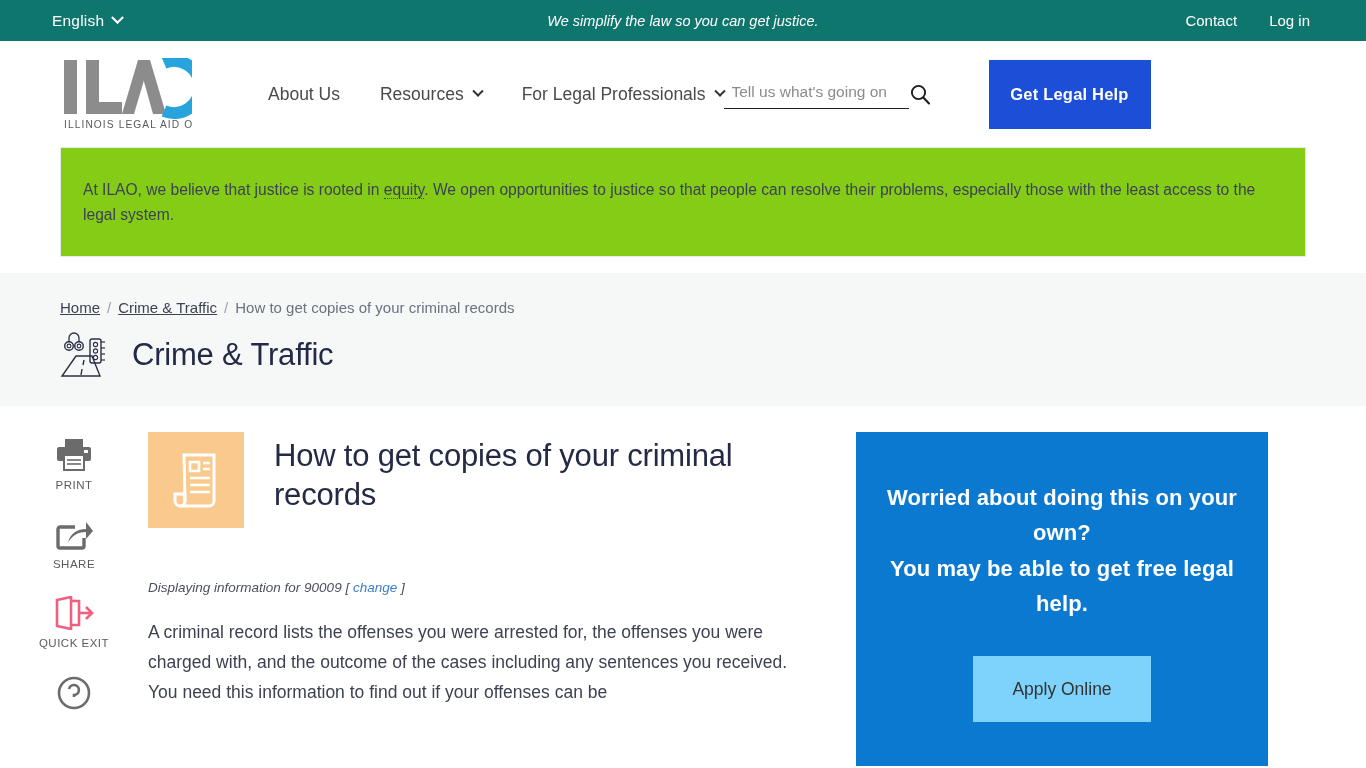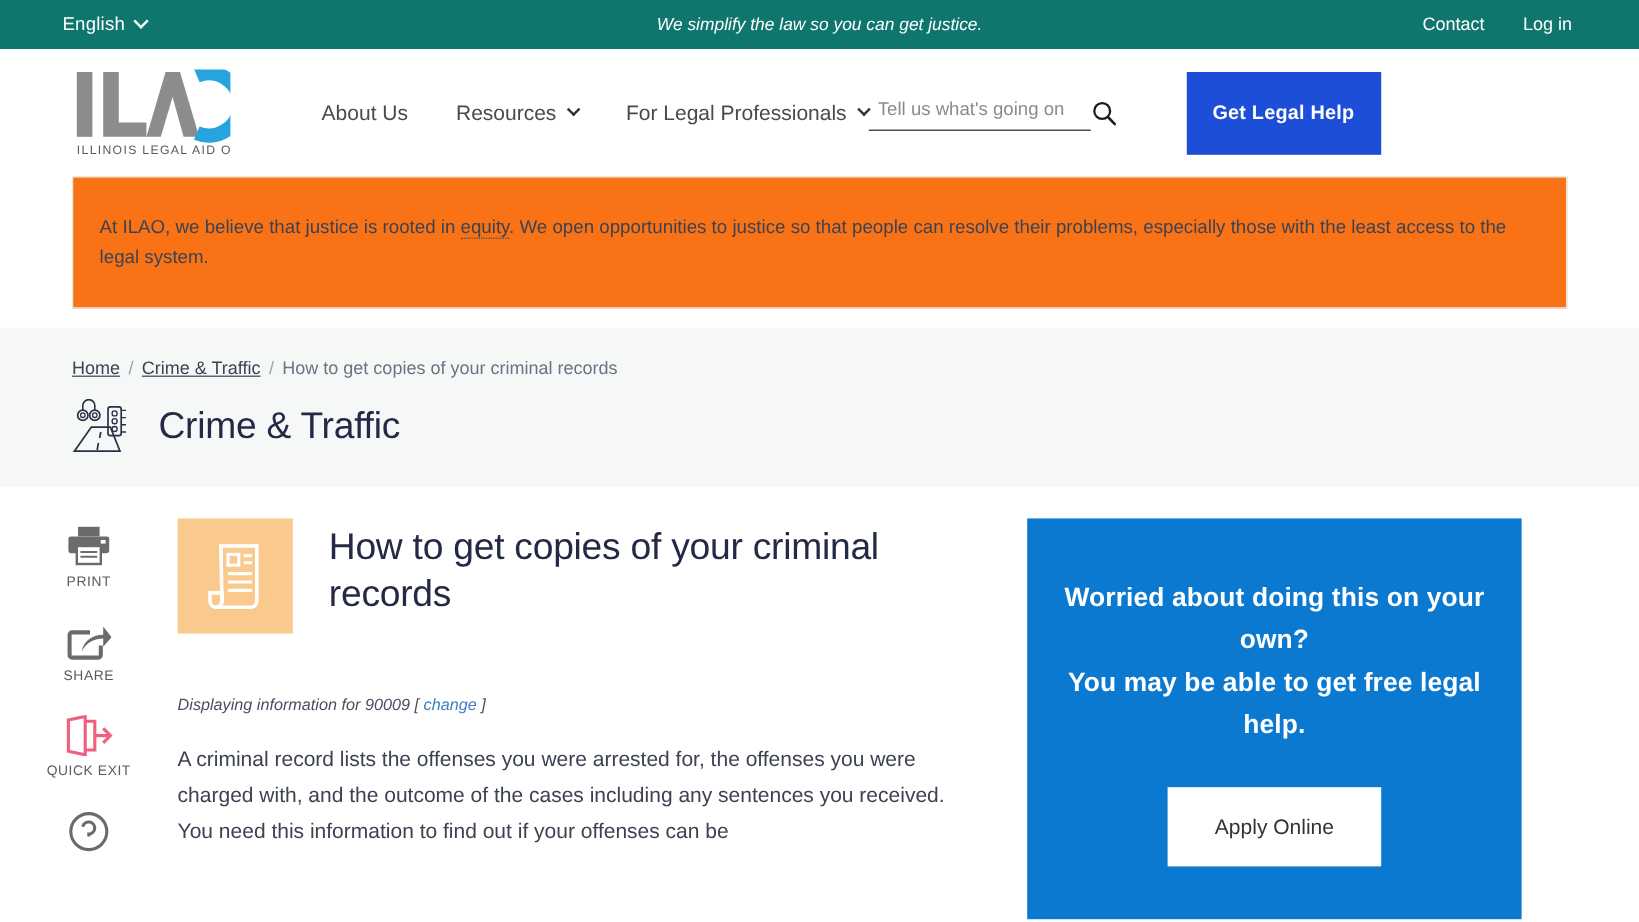--- a/index.html
+++ b/index.html
@@ -123,21 +123,21 @@
     letter-spacing: .2px;
     cursor: pointer;
     height: 69px;
     margin-top: 19px;
     margin-bottom: 18px;
   }
 
   
   .promo-outer { padding: 0 60px; background:#fff; }
   .promo {
-    background: #f97316;
+    background: #84cc16;
     border: 1px solid #e6eaea;
     padding: 29px 30px 28px 22px;
   }
   .promo p {
     margin: 0;
     font-size: 15.6px;
     line-height: 1.62;
     color: #3d4252;
     max-width: 1190px;
   }
@@ -261,21 +261,21 @@
   }
   .help-card p {
     margin: 0;
     font-size: 22px;
     line-height: 1.62;
     font-weight: bold;
     letter-spacing: .1px;
   }
   .btn-apply {
     margin-top: 34px;
-    background: #ffffff;
+    background: #7dd3fc;
     color: #333;
     border: none;
     width: 178px;
     height: 66px;
     font-family: "Liberation Sans", sans-serif;
     font-size: 17.5px;
     cursor: pointer;
   }
 </style>
 </head>

